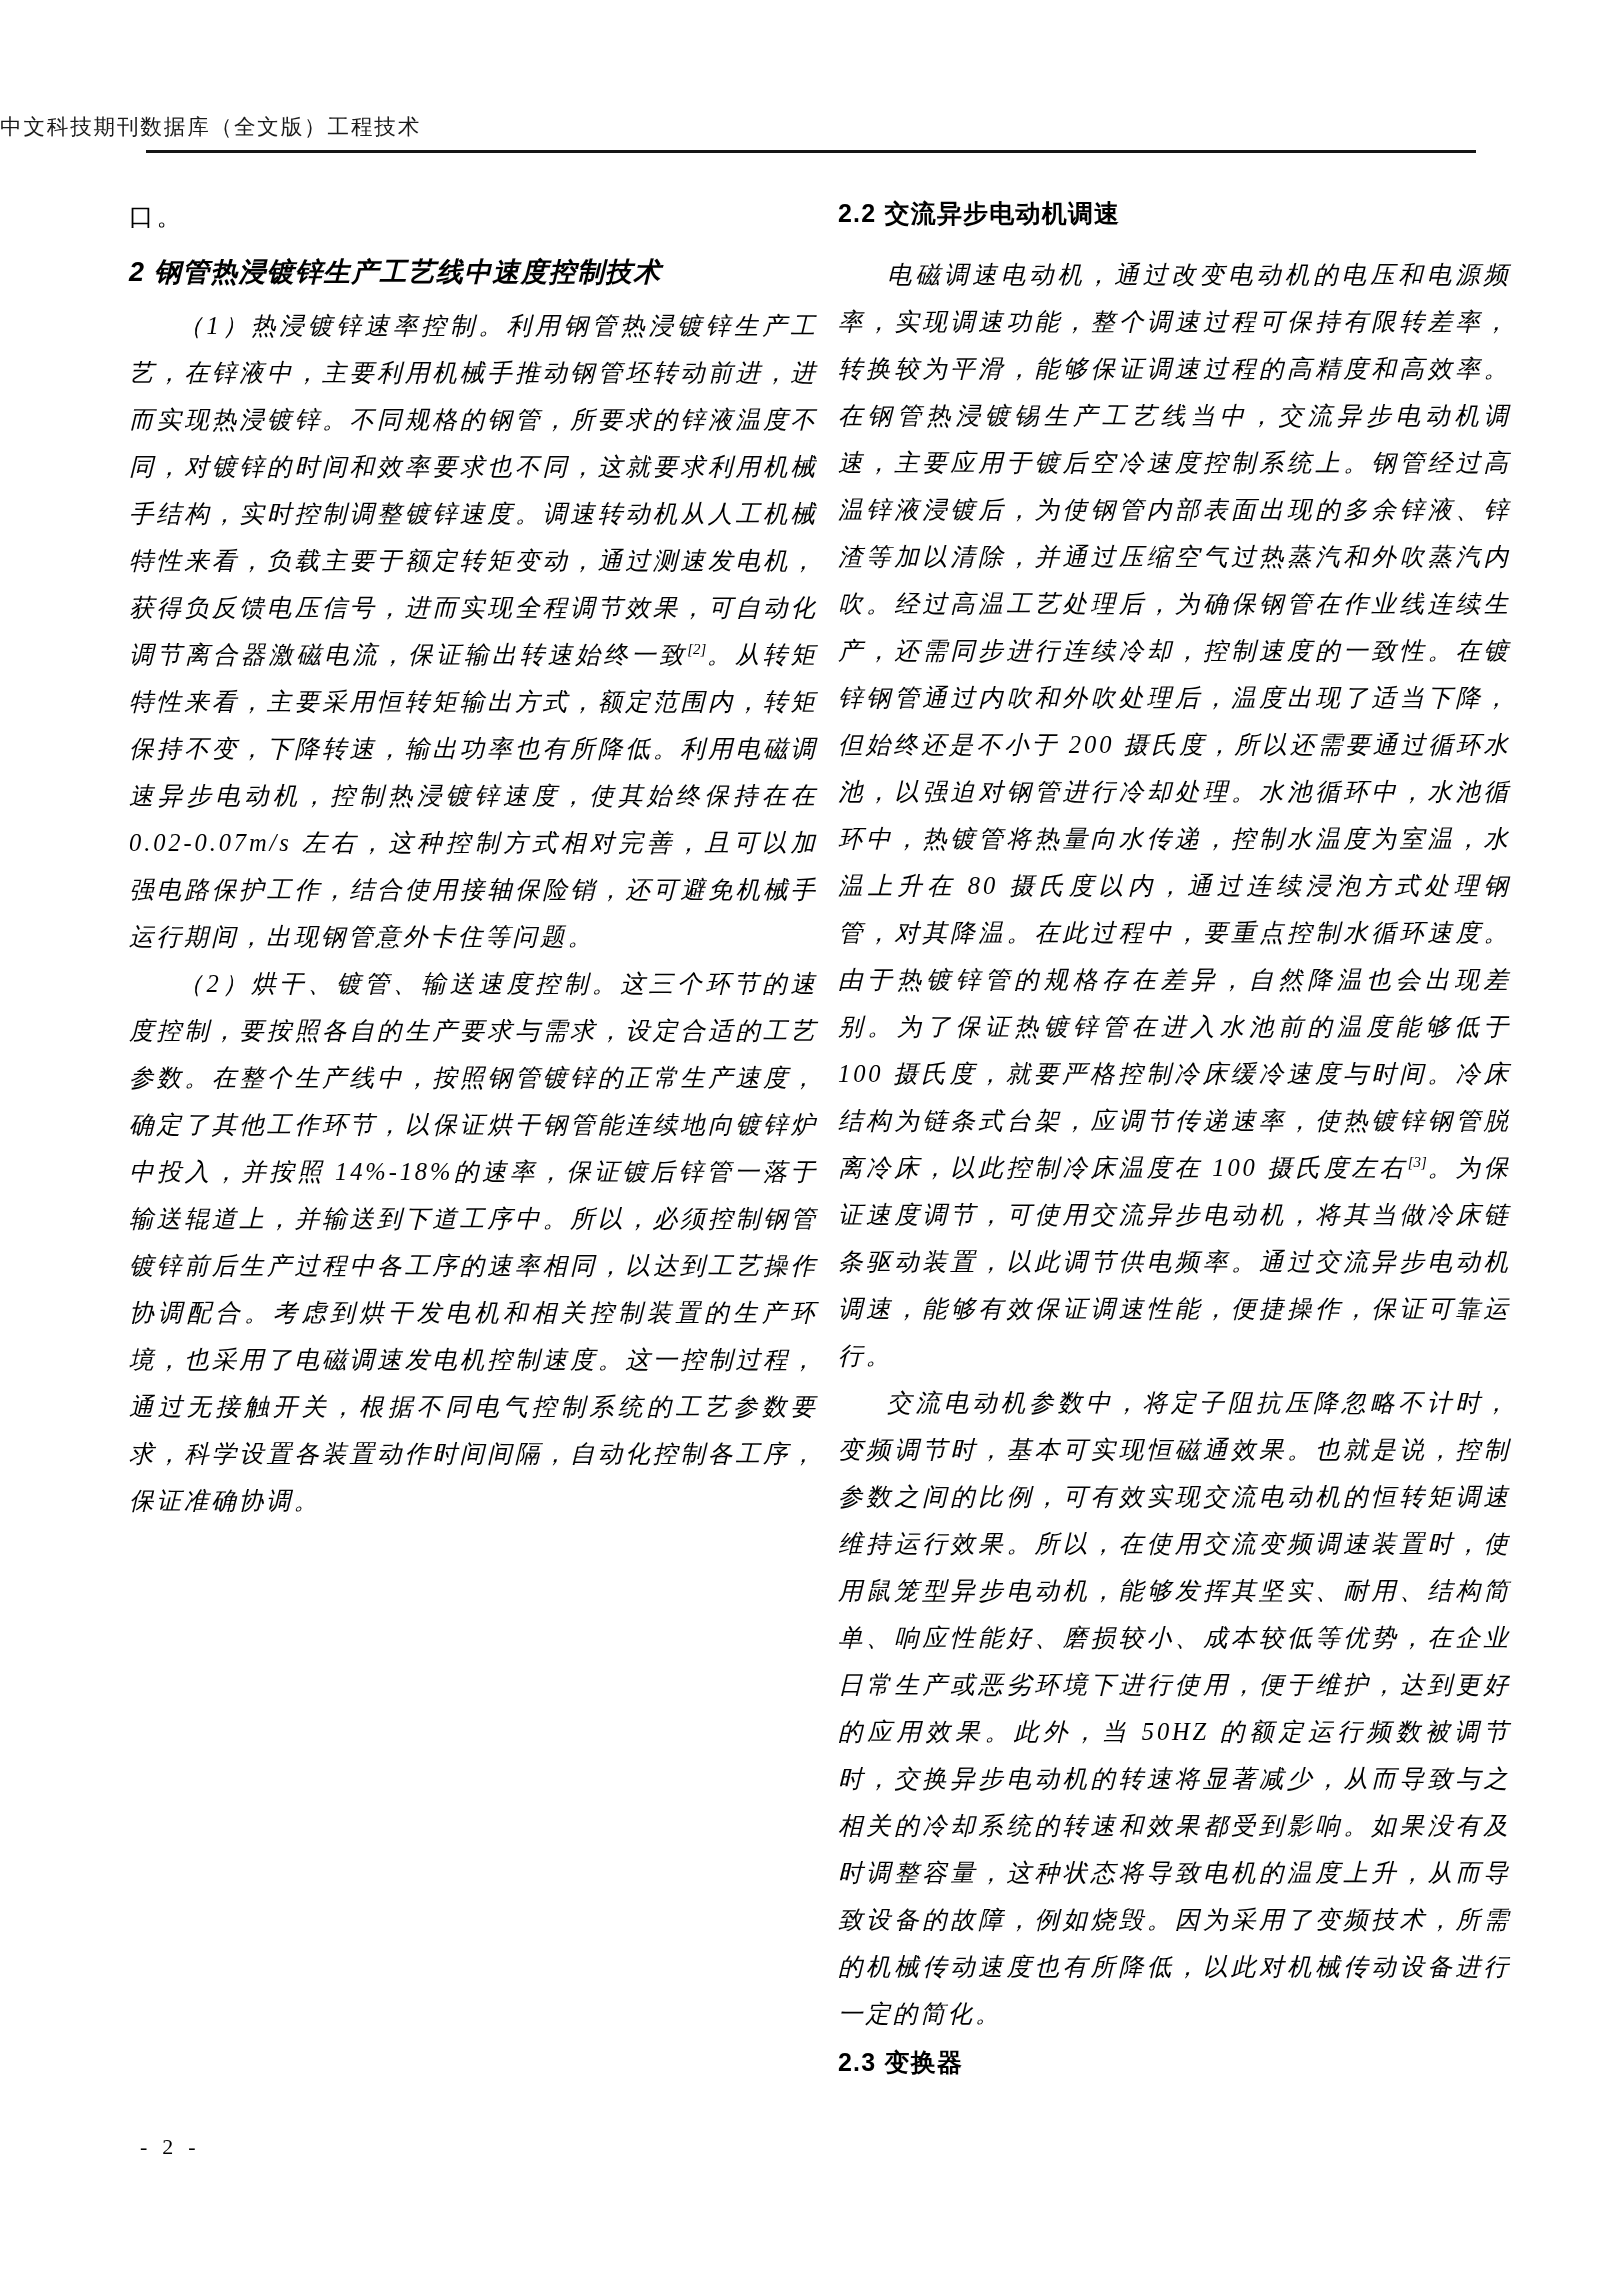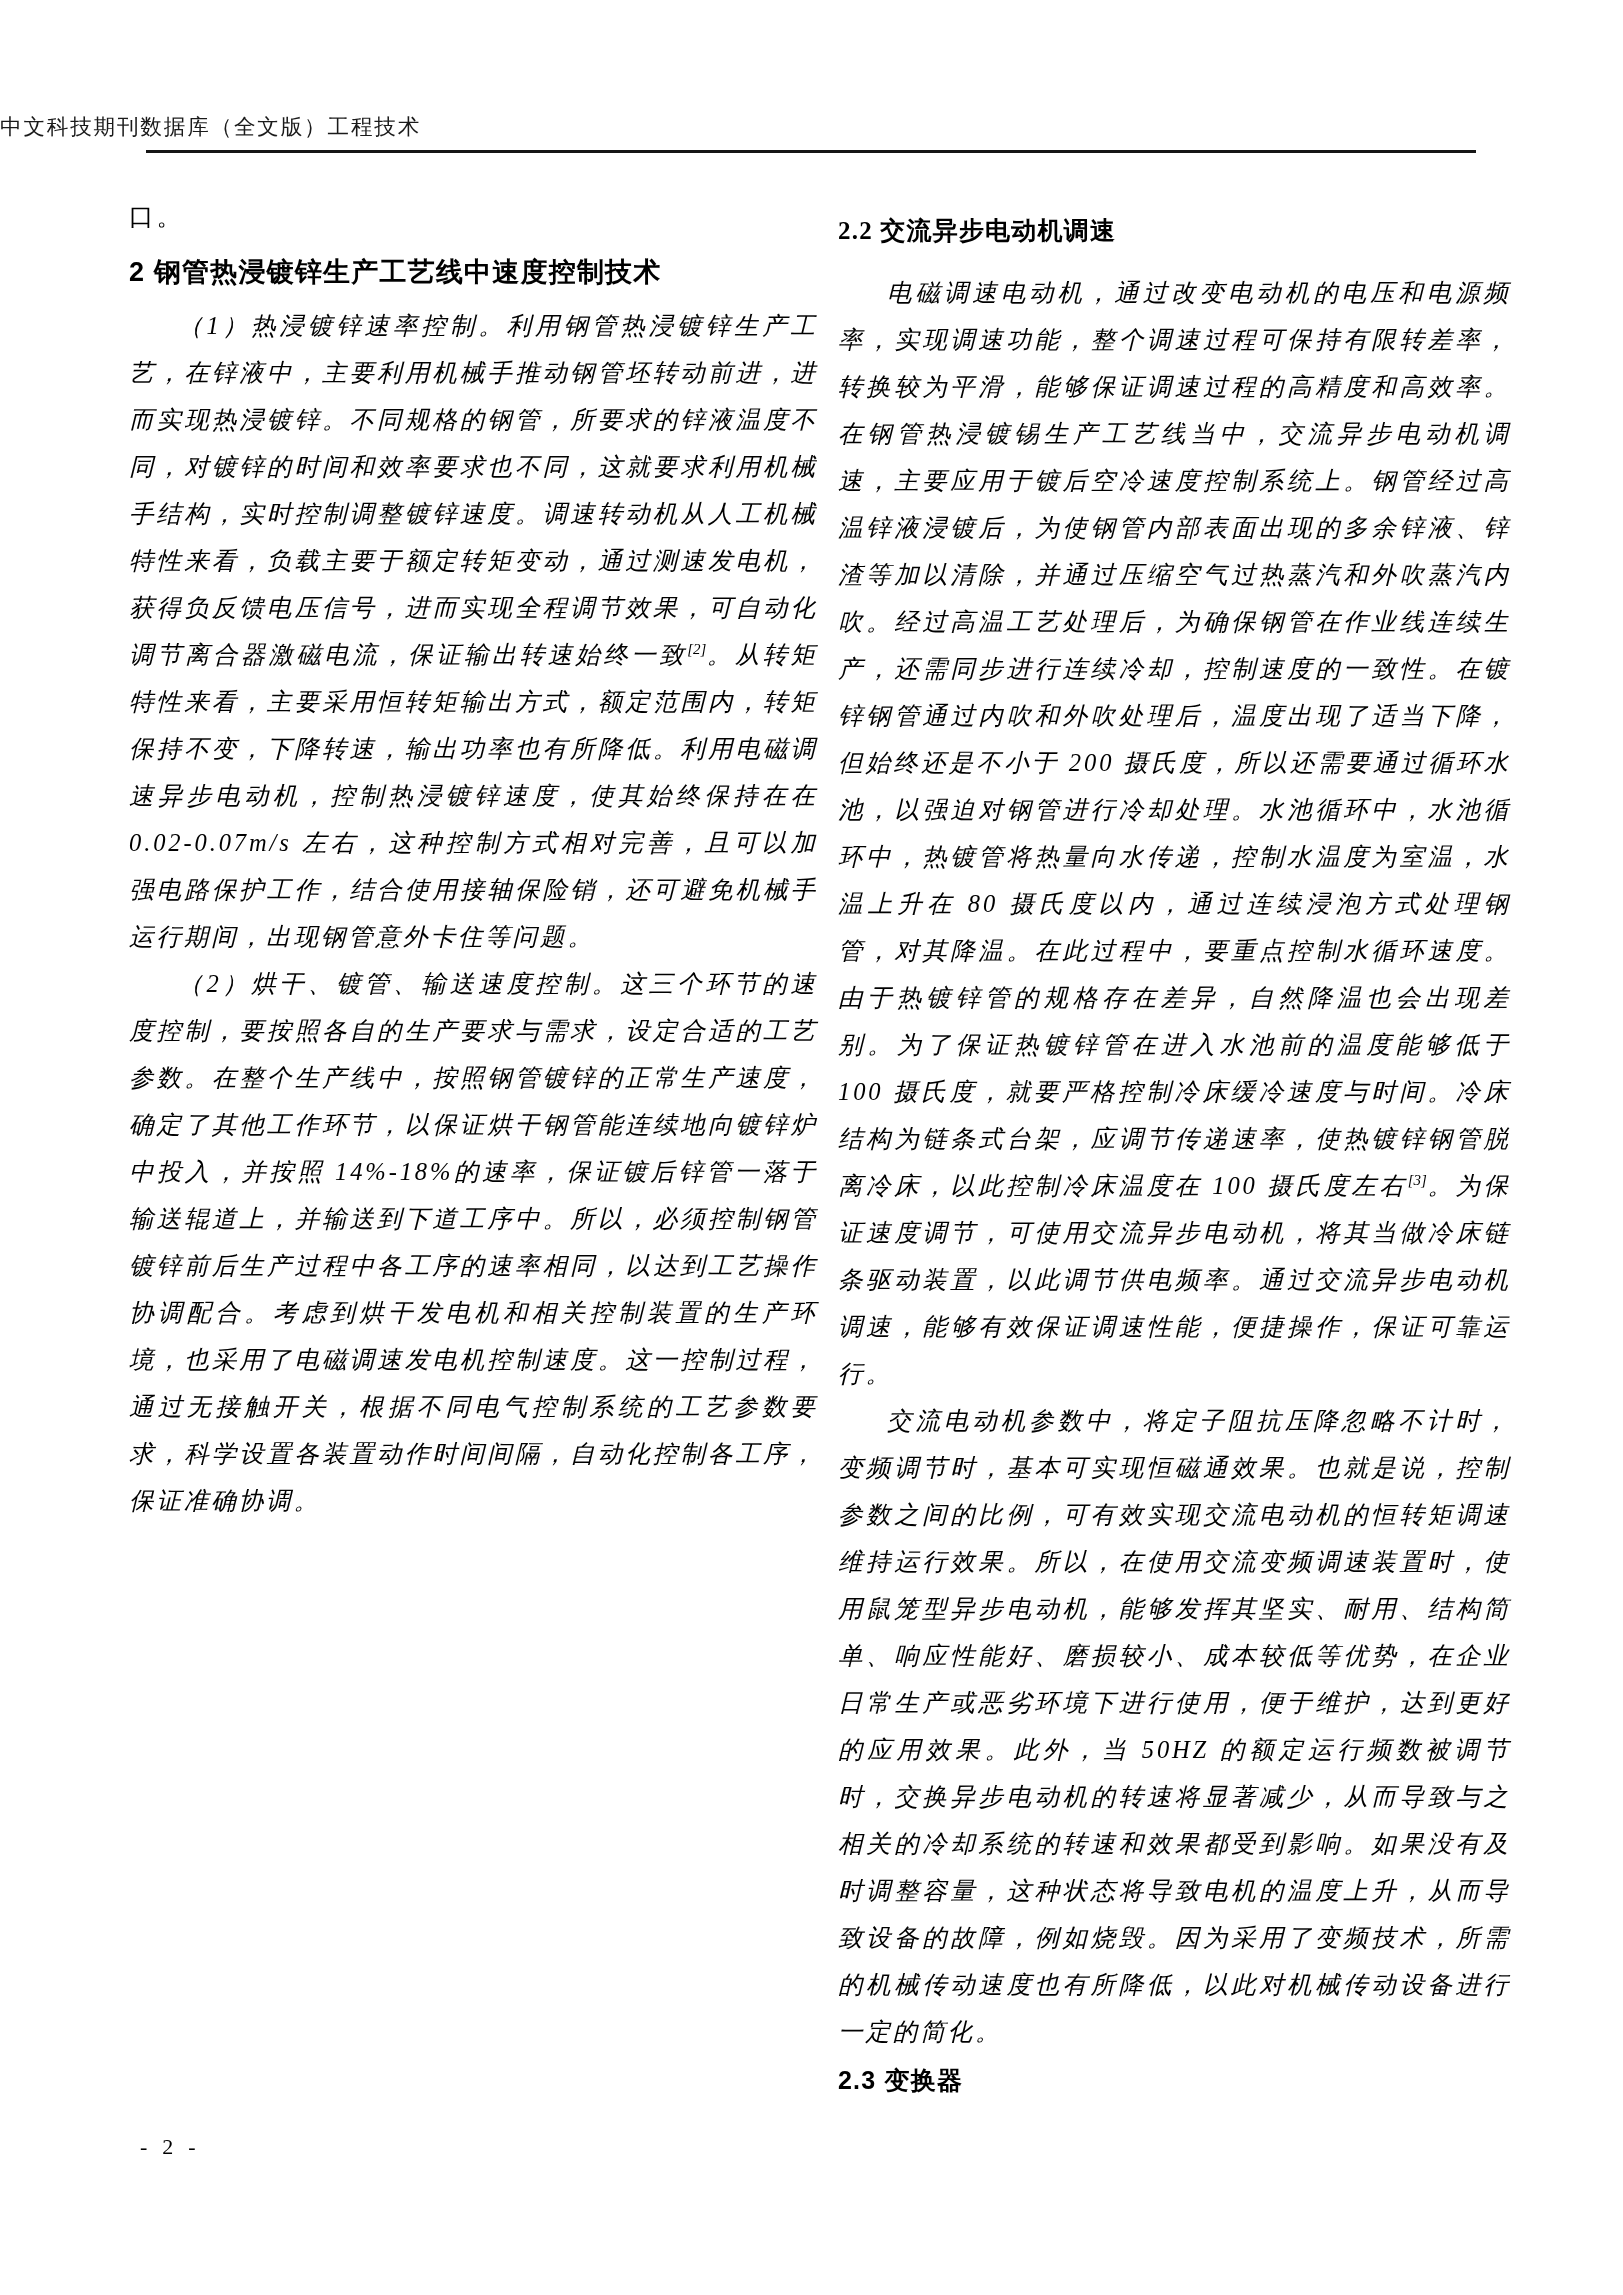--- a/index.html
+++ b/index.html
@@ -49,30 +49,31 @@
     letter-spacing: 2.9px;
   }
   h1.sec {
     margin: 14px 0 10.5px 0;
     font-family: "Liberation Sans", "DejaVu Sans", sans-serif;
     font-weight: bold;
     font-size: 27px;
     line-height: 37px;
     letter-spacing: 1.2px;
     white-space: nowrap;
+    font-style: italic;
   }
   h2.sec {
     margin: 0 0 9.3px 0;
     font-family: "Liberation Sans", "DejaVu Sans", sans-serif;
     font-weight: bold;
     font-size: 25px;
     line-height: 34px;
     letter-spacing: 1.2px;
   }
-  .col-right h2.sec.first { margin-top: 21px; margin-bottom: 21px; font-family: Liberation Serif, serif; }
+  .col-right h2.sec.first { margin-top: 3px; margin-bottom: 21px; }
   h2.sec.last { margin-top: 8px; }
 
   p.body {
     margin: 0;
     font-size: 24.5px;
     line-height: 47px;
     letter-spacing: 2.9px;
     text-align: justify;
     text-justify: inter-ideograph;
     text-indent: 2em;

